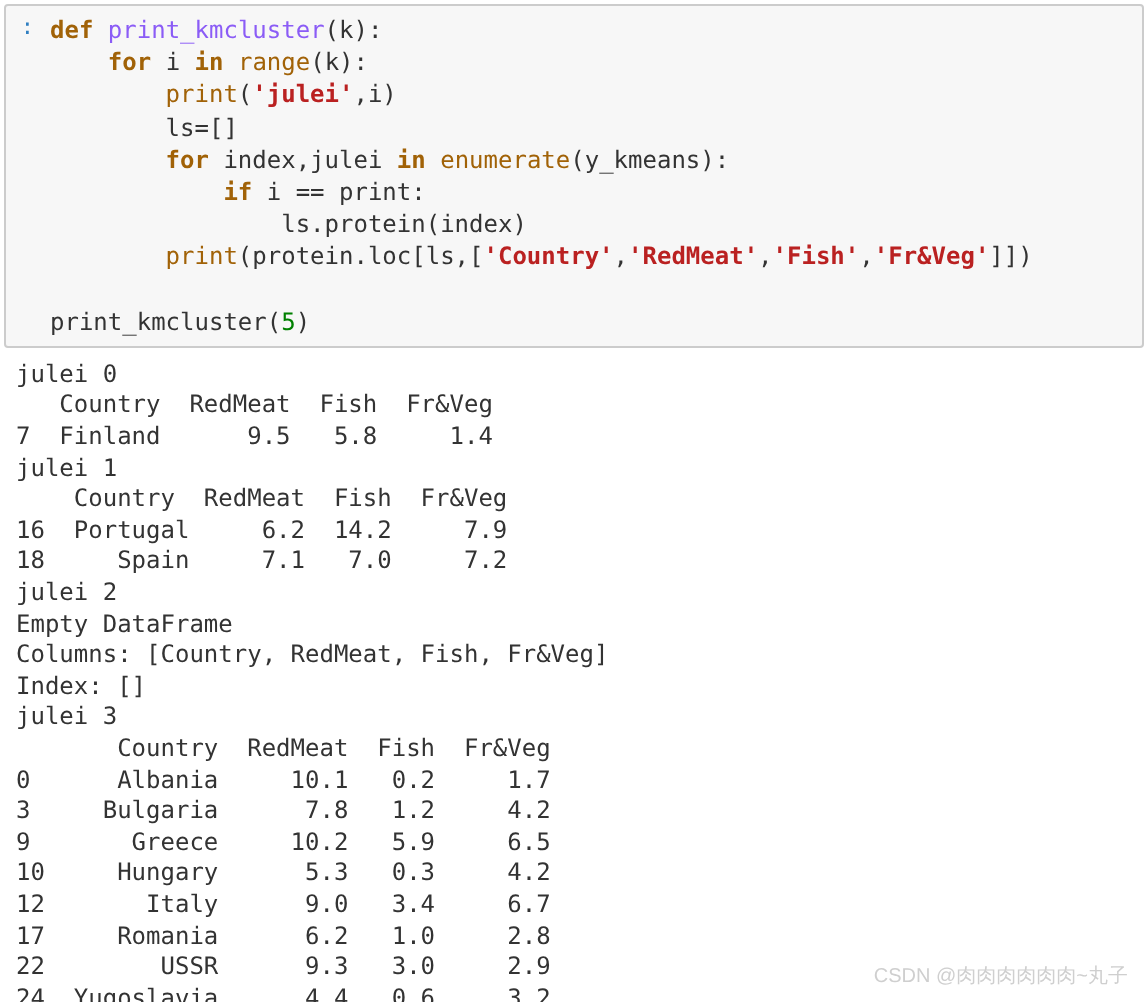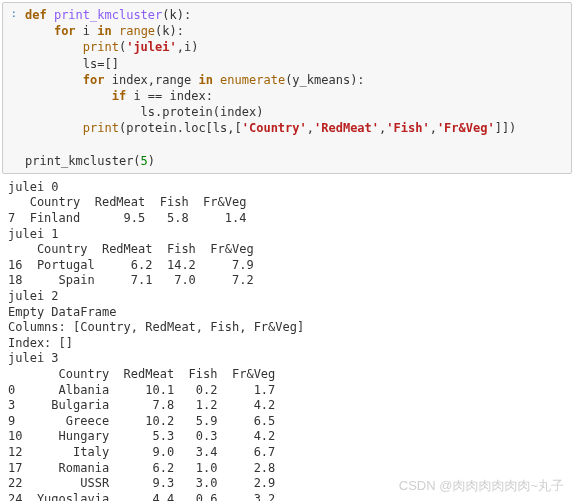--- a/index.html
+++ b/index.html
@@ -43,35 +43,35 @@
   .kw { color: #a16207; font-weight: bold; }
   .fn { color: #8b5cf6; }
   .bi { color: #a16207; }
   .str { color: #ba2121; font-weight: bold; }
   .num { color: #008000; }
   .watermark {
     position: absolute;
     right: 10px;
     bottom: 6px;
     color: #cfcfcf;
-    font-size: 13px;
+    font-size: 10px;
     font-family: sans-serif;
   }
 </style>
 </head>
 <body>
 
 <div class="cell">
   <div class="prompt">:</div>
   <div class="code"><span class="kw">def</span> <span class="fn">print_kmcluster</span><span>(k):</span>
     <span class="kw">for</span><span> i </span><span class="kw">in</span> <span class="bi">range</span><span>(k):</span>
         <span class="bi">print</span>(<span class="str">'julei'</span><span>,i)</span>
         <span>ls=[]</span>
-        <span class="kw">for</span><span> index,range </span><span class="kw">in</span> <span class="bi">enumerate</span><span>(y_kmeans):</span>
-            <span class="kw">if</span><span> i == index:</span>
+        <span class="kw">for</span><span> index,julei </span><span class="kw">in</span> <span class="bi">enumerate</span><span>(y_kmeans):</span>
+            <span class="kw">if</span><span> i == print:</span>
                 <span>ls.protein(index)</span>
         <span class="bi">print</span><span>(protein.loc[ls,[</span><span class="str">'Country'</span>,<span class="str">'RedMeat'</span>,<span class="str">'Fish'</span>,<span class="str">'Fr&amp;Veg'</span><span>]])</span>
 
 <span>print_kmcluster(</span><span class="num">5</span><span>)</span></div>
 </div>
 
 <div class="output" id="out">julei 0
    Country  RedMeat  Fish  Fr&amp;Veg
 7  Finland      9.5   5.8     1.4
 julei 1

